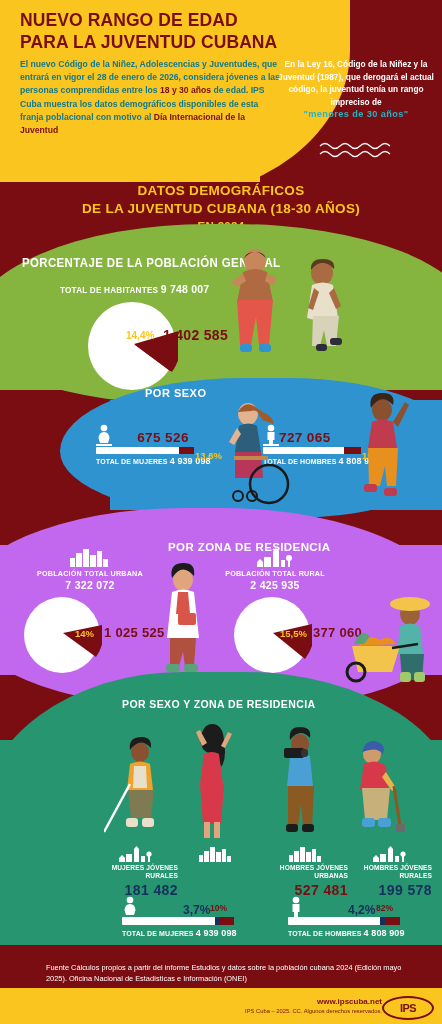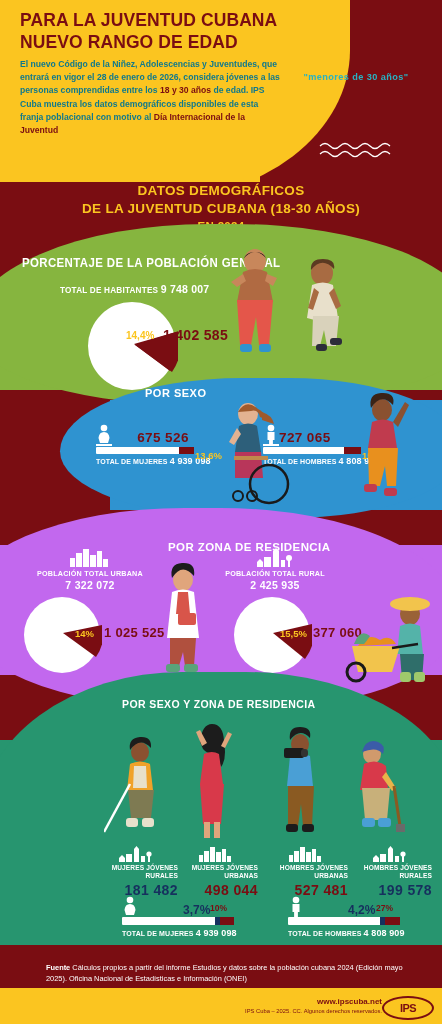--- a/index.html
+++ b/index.html
@@ -117,21 +117,21 @@
   .bpct1{position:absolute;font-weight:bold;font-size:12px;color:#16305e;text-align:right;}
   .bpct2{position:absolute;font-weight:bold;font-size:8.5px;color:#7a0d12;}
   .btot{position:absolute;color:#ffffff;font-weight:bold;font-size:7px;letter-spacing:.1px;}
   .btot .big{font-size:9px;}
 
   
   .fuente{
     position:absolute;left:46px;top:963px;width:360px;
     color:#ffffff;font-size:7.4px;line-height:1.45;
   }
-  .fuente b{font-weight:bold;}
+  .fuente b{font-weight:normal;}
   .footbar{position:absolute;left:0;top:988px;width:442px;height:36px;background:#fbc520;}
   .f-url{position:absolute;right:60px;top:997px;color:#7a0d12;font-weight:bold;font-size:8px;}
   .f-cc{position:absolute;right:60px;top:1008px;color:#7a0d12;font-size:5.8px;}
   .f-logo{
     position:absolute;right:8px;top:996px;width:48px;height:20px;
     border:2px solid #7a0d12;border-radius:50%;
     color:#7a0d12;font-weight:bold;font-size:11px;
     display:flex;align-items:center;justify-content:center;letter-spacing:-.5px;
   }
   svg{display:block;}
@@ -139,30 +139,30 @@
 </head>
 <body>
 
 <div class="page">
 
   <div class="hero">
     <div class="hero-yellow"></div>
     <div class="hero-yellow2"></div>
 
     <div class="hero-title">
+      <div>NUEVO RANGO DE EDAD</div>
       <div>PARA LA JUVENTUD CUBANA</div>
-      <div>NUEVO RANGO DE EDAD</div>
     </div>
 
     <div class="hero-body">
       <span>El nuevo Código de la Niñez, Adolescencias y Juventudes, que entrará en vigor el 28 de enero de 2026, considera jóvenes a las personas comprendidas entre los </span><b>18 y 30 años</b><span> de edad. IPS Cuba muestra los datos demográficos disponibles de esta franja poblacional con motivo al </span><span class="dark">Día Internacional de la Juventud</span>
     </div>
 
     <div class="hero-right">
-      <br>
+      <span>En la Ley 16, Código de la Niñez y la Juventud (1987), que derogará el actual código, la juventud tenía un rango impreciso de</span><br>
       <span class="tealq">"menores de 30 años"</span>
     </div>
 
     <svg class="squiggle" viewBox="0 0 78 20">
       <path d="M2 6 q5 -5 10 0 t10 0 t10 0 t10 0 t10 0 t10 0 t10 0" fill="none" stroke="#ffffff" stroke-width="1.2"></path>
       <path d="M2 14 q5 -5 10 0 t10 0 t10 0 t10 0 t10 0 t10 0 t10 0" fill="none" stroke="#ffffff" stroke-width="1.2"></path>
     </svg>
   </div>
 
   <div class="demo-head">
@@ -398,24 +398,20 @@
   </div>
 
   <svg style="position:absolute;left:198px;top:846px;" width="34" height="16" viewBox="0 0 34 16">
     <rect x="1" y="9" width="4" height="7" fill="#fff"></rect>
     <rect x="6" y="5" width="5" height="11" fill="#fff"></rect>
     <rect x="12" y="1" width="5" height="15" fill="#fff"></rect>
     <rect x="18" y="6" width="5" height="10" fill="#fff"></rect>
     <rect x="24" y="3" width="4" height="13" fill="#fff"></rect>
     <rect x="29" y="10" width="4" height="6" fill="#fff"></rect>
   </svg>
-  <div class="qcol" style="left:172px;top:864px;">
-    <div class="lab">MUJERES JÓVENES URBANAS</div>
-    <div class="num maroon">498 044</div>
-  </div>
 
   <svg style="position:absolute;left:288px;top:846px;" width="34" height="16" viewBox="0 0 34 16">
     <rect x="1" y="9" width="4" height="7" fill="#fff"></rect>
     <rect x="6" y="5" width="5" height="11" fill="#fff"></rect>
     <rect x="12" y="1" width="5" height="15" fill="#fff"></rect>
     <rect x="18" y="6" width="5" height="10" fill="#fff"></rect>
     <rect x="24" y="3" width="4" height="13" fill="#fff"></rect>
     <rect x="29" y="10" width="4" height="6" fill="#fff"></rect>
   </svg>
   <div class="qcol" style="left:262px;top:864px;">
@@ -454,21 +450,21 @@
 
   <svg style="position:absolute;left:288px;top:896px;" width="16" height="22" viewBox="0 0 16 22">
     <circle cx="8" cy="4" r="3.3" fill="#fff"></circle>
     <path d="M4.5 8 h7 v8 h-1.6 v5 h-3.8 v-5 h-1.6z" fill="#fff"></path>
   </svg>
   <div class="bbar" style="left:288px;top:917px;width:112px;">
     <div class="s1" style="right:15px;width:5px;"></div>
     <div class="s2" style="right:0;width:15px;"></div>
   </div>
   <div class="bpct1" style="left:348px;top:903px;">4,2%</div>
-  <div class="bpct2" style="left:376px;top:903px;">27%</div>
+  <div class="bpct2" style="left:376px;top:903px;">82%</div>
   <div class="btot" style="left:288px;top:928px;">
     <span>TOTAL DE HOMBRES</span>
     <span class="big">4 808 909</span>
   </div>
 
   <div class="fuente">
     <b>Fuente</b><span> Cálculos propios a partir del informe Estudios y datos sobre la población cubana 2024 (Edición mayo 2025). Oficina Nacional de Estadísticas e Información (ONEI)</span>
   </div>
 
   <div class="footbar"></div>

